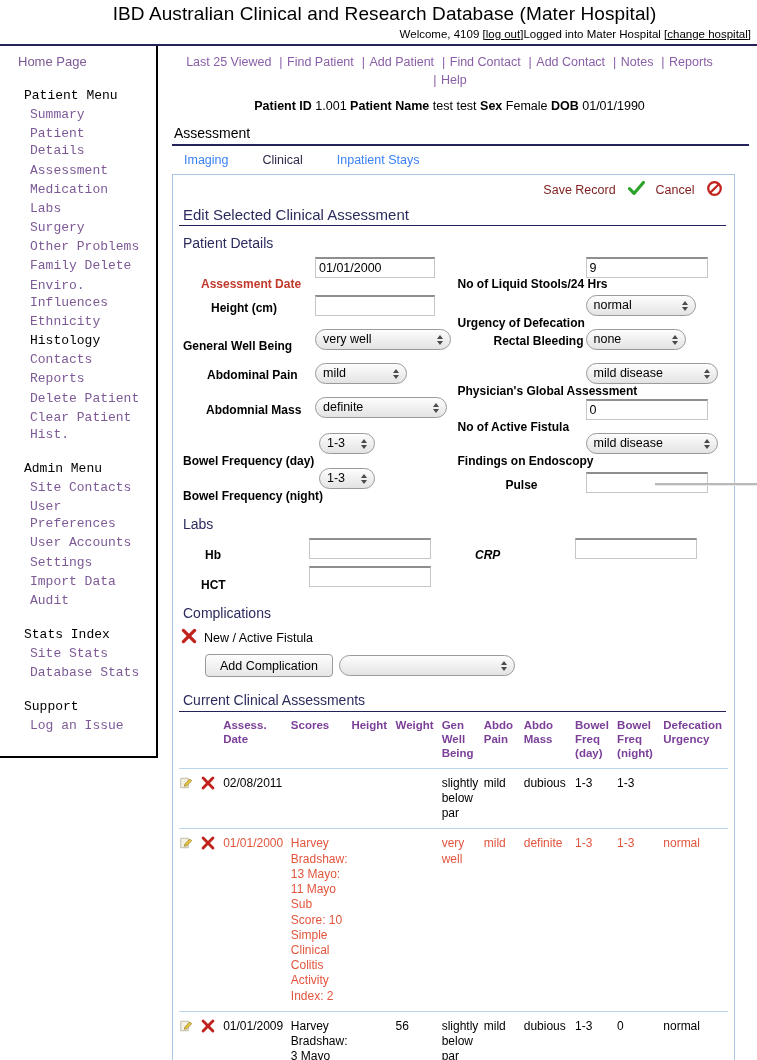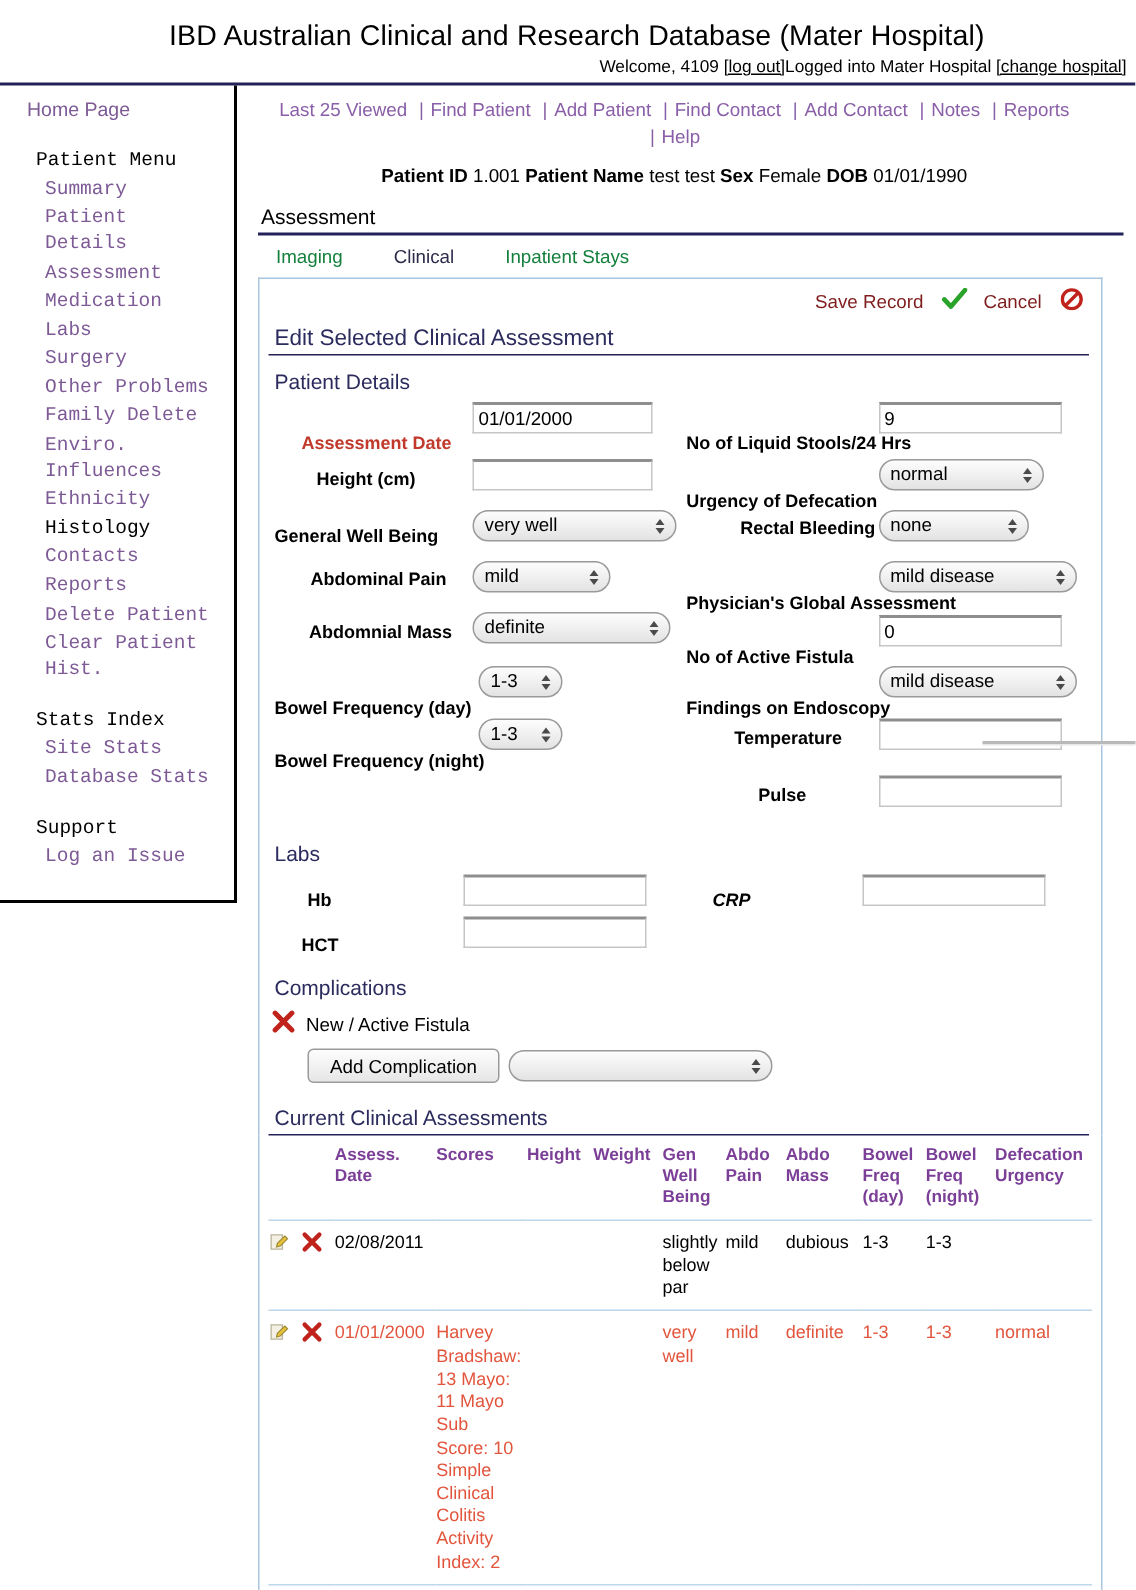--- a/index.html
+++ b/index.html
@@ -12,21 +12,21 @@
     height: 1060px;
     position: relative;
     overflow: hidden;
     font-family: "Liberation Sans", sans-serif;
     font-size: 12px;
     color: #000000;
   }
 
   
   #header {
-    padding-top: 14px;
+    padding-top: 3px;
   }
   #app-title {
     text-align: center;
     font-size: 19px;
     color: #000;
     letter-spacing: 0.1px;
     padding-left: 12px;
   }
   #welcome-bar {
     text-align: right;
@@ -110,21 +110,21 @@
     border-top: 2px solid #23235a;
     margin: 0 8px 0 0;
   }
 
   
   #tabs {
     padding: 7px 0 7px 12px;
     font-size: 12.5px;
   }
   #tabs .tab {
-    color: #15803d;
+    color: #3b82f6;
     text-decoration: none;
     margin-right: 34px;
   }
   #tabs .tab.active {
     color: #2b2b4a;
   }
 
   
   #panel {
     border: 1px solid #a9c6e0;
@@ -359,20 +359,29 @@
       <a class="nav-link" href="#">Family Delete</a>
       <a class="nav-link" href="#">Enviro. Influences</a>
       <a class="nav-link" href="#">Ethnicity</a>
       <span class="nav-link plain">Histology</span>
       <a class="nav-link" href="#">Contacts</a>
       <a class="nav-link" href="#">Reports</a>
       <a class="nav-link" href="#">Delete Patient</a>
       <a class="nav-link" href="#">Clear Patient Hist.</a>
     </div>
 
+    <div class="nav-group">
+      <div class="nav-heading">Admin Menu</div>
+      <a class="nav-link" href="#">Site Contacts</a>
+      <a class="nav-link" href="#">User Preferences</a>
+      <a class="nav-link" href="#">User Accounts</a>
+      <a class="nav-link" href="#">Settings</a>
+      <a class="nav-link" href="#">Import Data</a>
+      <a class="nav-link" href="#">Audit</a>
+    </div>
 
     <div class="nav-group">
       <div class="nav-heading">Stats Index</div>
       <a class="nav-link" href="#">Site Stats</a>
       <a class="nav-link" href="#">Database Stats</a>
     </div>
 
     <div class="nav-group">
       <div class="nav-heading">Support</div>
       <a class="nav-link" href="#">Log an Issue</a>
@@ -562,26 +571,20 @@
               <span class="selwrap">
                 <select class="sel" style="width:132px;"><option>mild disease</option></select>
                 <span class="arrows">
                     <span class="up"></span>
                     <span class="dn"></span>
                   </span>
               </span>
             </span>
           </div>
 
-          <div class="field" style="height:32px;">
-            <span class="lbl" style="left:32px; top:6px;">Temperature</span>
-            <span class="ctl" style="left:128px; top:0px;">
-              <input class="txt" style="width: 122px;" value="">
-            </span>
-          </div>
 
           <div class="field" style="height:39px;">
             <span class="lbl" style="left:48px; top:10px;">Pulse</span>
             <span class="ctl" style="left:128px; top:4px;">
               <input class="txt" style="width: 122px;" value="">
             </span>
           </div>
 
         </div>
       </div>

